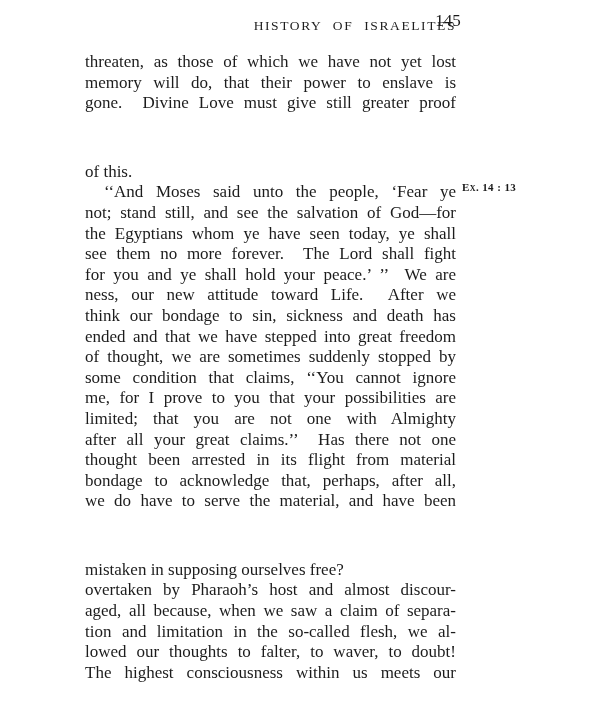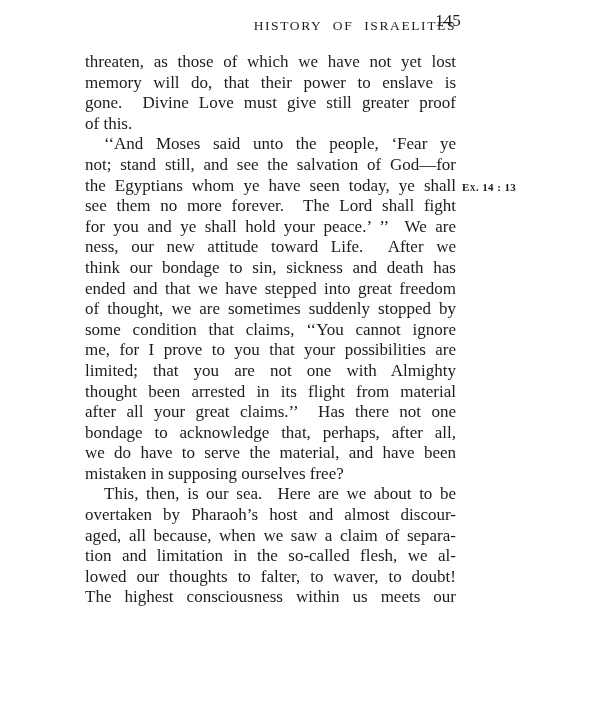--- a/index.html
+++ b/index.html
@@ -60,20 +60,21 @@
     color: #1c1c1c;
   }
   .line {
     text-align: justify;
     text-align-last: justify;
     text-justify: inter-word;
     white-space: pre-wrap;
   }
   .line.last {
     text-align-last: left;
+    margin-top: 48px;
   }
   .line.indent {
     text-indent: 19px;
   }
 </style>
 </head>
 <body>
 
 <div class="page">
   <div class="running-head">
@@ -91,25 +92,24 @@
       <div class="line">the Egyptians whom ye have seen today, ye shall</div>
       <div class="line">see them no more forever.  The Lord shall fight</div>
       <div class="line">for you and ye shall hold your peace.’ ’’  We are</div>
       <div class="line">ness, our new attitude toward Life.  After we</div>
       <div class="line">think our bondage to sin, sickness and death has</div>
       <div class="line">ended and that we have stepped into great freedom</div>
       <div class="line">of thought, we are sometimes suddenly stopped by</div>
       <div class="line">some condition that claims, ‘‘You cannot ignore</div>
       <div class="line">me, for I prove to you that your possibilities are</div>
       <div class="line">limited; that you are not one with Almighty</div>
+      <div class="line">after all your great claims.’’  Has there not one</div>
       <div class="line">thought been arrested in its flight from material</div>
-      <div class="line">after all your great claims.’’  Has there not one</div>
       <div class="line">bondage to acknowledge that, perhaps, after all,</div>
       <div class="line">we do have to serve the material, and have been</div>
       <div class="line last">mistaken in supposing ourselves free?</div>
-      <div class="line indent">This, then, is our sea.  Here are we about to be</div>
       <div class="line">overtaken by Pharaoh’s host and almost discour-</div>
       <div class="line">aged, all because, when we saw a claim of separa-</div>
       <div class="line">tion and limitation in the so-called flesh, we al-</div>
       <div class="line">lowed our thoughts to falter, to waver, to doubt!</div>
       <div class="line">The highest consciousness within us meets our</div>
     </div>
 </div>
 
 </body></html>

